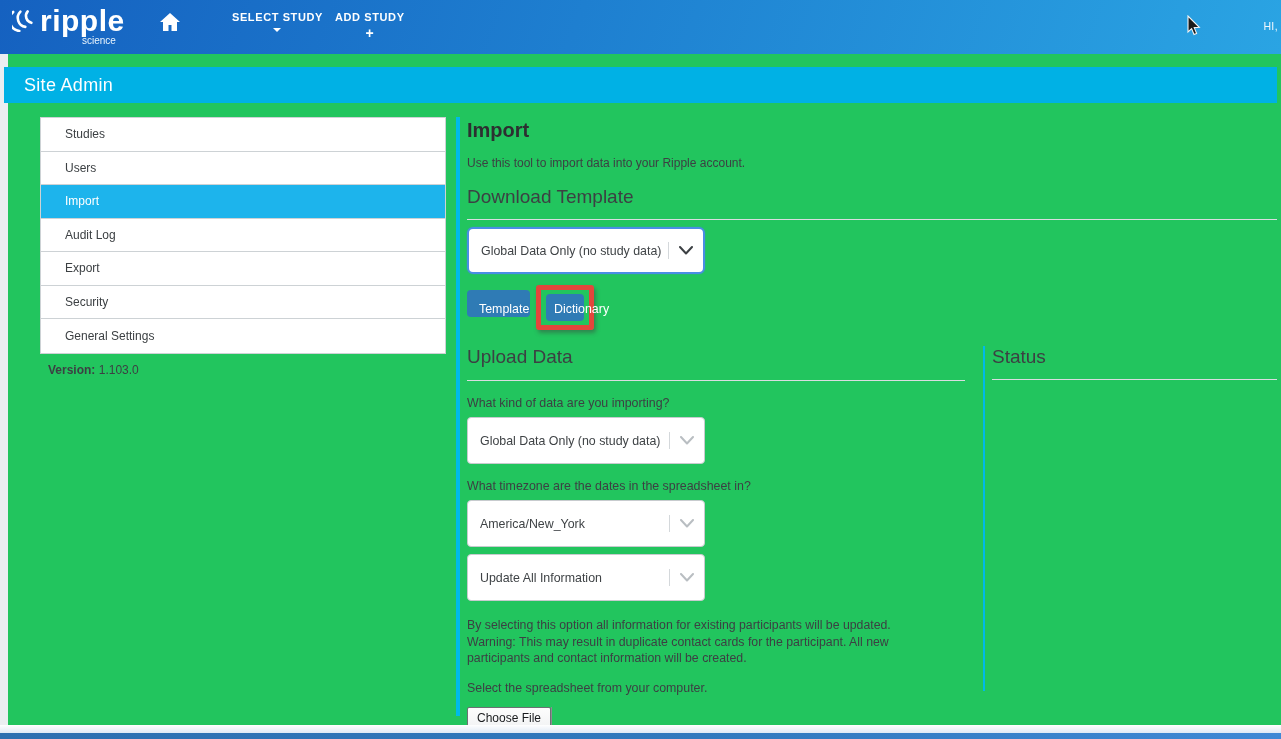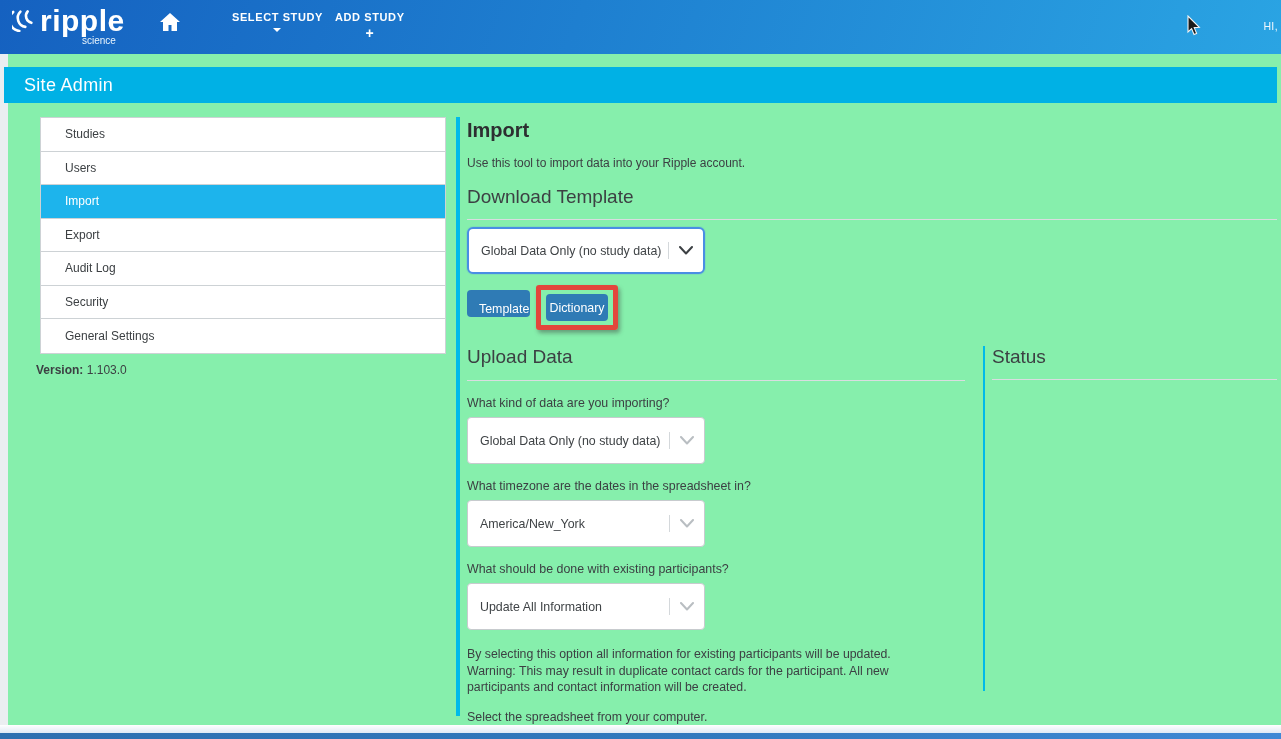--- a/index.html
+++ b/index.html
@@ -1,18 +1,18 @@
 <!DOCTYPE html>
 <html><head>
 <meta charset="utf-8">
 <style>
   * { margin:0; padding:0; box-sizing:border-box; }
   html,body { width:1281px; height:739px; overflow:hidden; background:#fff;
     font-family:"Liberation Sans", sans-serif; }
-  .page { position:relative; width:1281px; height:739px; background:#86efac; }
+  .page { position:relative; width:1281px; height:739px; background:#22c55e; }
 
   
   .navbar { position:absolute; left:0; top:0; width:1281px; height:54px;
     background:linear-gradient(110deg,#1561c0 0%,#1e7fd0 45%,#2aa4e3 100%); }
   .logo { position:absolute; left:14px; top:4px; color:#fff; cursor:pointer; }
   .logo-arcs { position:absolute; left:-2px; top:2px; }
   .logo-text { position:absolute; left:26px; top:0; font-size:30px; font-weight:bold;
     letter-spacing:0.5px; color:#fff; }
   .logo-sub { position:absolute; left:68px; top:31px; font-size:10px; color:#e8f4fd; }
   .nav-home { position:absolute; left:158px; top:10px; width:24px; height:24px; cursor:pointer; }
@@ -32,21 +32,21 @@
     background:#00b1e5; color:#fdfeff; font-size:18px; display:flex; align-items:center;
     padding-left:20px; font-weight:400; letter-spacing:0.3px; }
 
   
   .side-list { position:absolute; left:40px; top:117px; width:406px;
     border:1px solid #cdd2d5; background:#fff; }
   .side-item { height:33.5px; display:flex; align-items:center; padding-left:24px;
     font-size:12px; color:#3c4043; border-bottom:1px solid #cdd2d5; background:#fff; cursor:pointer; }
   .side-item:last-child { border-bottom:none; }
   .side-item.active { background:#1db4ec; color:#ffffff; }
-  .version { position:absolute; left:36px; top:363px; font-size:12px; color:#3c4043; }
+  .version { position:absolute; left:48px; top:363px; font-size:12px; color:#3c4043; }
   .version b { font-weight:bold; }
 
   
   .main-divider { position:absolute; left:456px; top:117px; width:4px; height:599px;
     background:#00bae9; }
   .main { position:absolute; left:467px; top:117px; width:810px; }
   .h1 { font-size:20px; font-weight:bold; color:#2d2f31; margin-top:2px; }
   .intro { font-size:12px; color:#3c4043; margin-top:14px; }
   .h2 { font-size:19px; font-weight:400; color:#3c4043; }
   .sect-head { margin-top:16px; padding-bottom:11px; border-bottom:1px solid #d9dde0; }
@@ -59,21 +59,21 @@
     overflow:hidden; }
   .select .divider { width:1px; height:17px; background:#d4d8db; }
   .select .chev { width:34px; display:flex; align-items:center; justify-content:center; }
 
   .btn-row { display:flex; align-items:flex-start; margin-top:11px; height:42px; }
   .btn { border:none; border-radius:4px; background:#2f7bb5; color:#fff; font-size:12.4px;
     font-family:"Liberation Sans", sans-serif; padding:0 14px; height:27px; cursor:pointer; }
   .btn-template { margin-top:5px; width:63px; padding:12px; }
   .red-box { margin-left:6px; border:5px solid #e3463c; border-radius:3px; padding:4px 5px;
     box-shadow:2px 3px 4px rgba(60,60,60,0.45); background:transparent; }
-  .btn-dictionary { width:62px; padding:0;text-align:center; }
+  .btn-dictionary { width:38px; padding:8px;text-align:center; }
 
   .two-col { display:flex; margin-top:19px; }
   .col-upload { width:498px; }
   .status-divider { width:2px; background:#00bae9; margin-left:18px; height:345px; }
   .col-status { flex:1; margin-left:7px; }
   .upload-head { padding-bottom:12px; border-bottom:1px solid #d9dde0; }
   .status-head { padding-bottom:11px; border-bottom:1px solid #d9dde0; }
   .warning { font-size:12.3px; color:#3c4043; line-height:16.5px; margin-top:16px; max-width:474px; }
   .file-label { font-size:12.4px; color:#3c4043; margin-top:14px; }
   .file-row { margin-top:12px; display:flex; align-items:center; }
@@ -127,22 +127,22 @@
 
   <div class="left-strip"></div>
   <div class="banner">
     <span>Site Admin</span>
   </div>
 
   <nav class="side-list">
     <div class="side-item">Studies</div>
     <div class="side-item">Users</div>
     <div class="side-item active">Import</div>
+    <div class="side-item">Audit Log</div>
     <div class="side-item">Export</div>
-    <div class="side-item">Audit Log</div>
     <div class="side-item">Security</div>
     <div class="side-item">General Settings</div>
   </nav>
   <div class="version">
     <b>Version:</b>
     <span>1.103.0</span>
   </div>
 
   <div class="main-divider"></div>
 
@@ -193,21 +193,20 @@
         <div class="select">
           <span class="val">America/New_York</span>
           <span class="divider"></span>
           <span class="chev">
             <svg width="14" height="9" viewBox="0 0 14 9">
                 <polyline points="1,1 7,7.5 13,1" fill="none" stroke="#b9bec2" stroke-width="2" stroke-linecap="round" stroke-linejoin="round"></polyline>
               </svg>
           </span>
         </div>
 
-        <div class="field-label">What should be done with existing participants?</div>
         <div class="select">
           <span class="val">Update All Information</span>
           <span class="divider"></span>
           <span class="chev">
             <svg width="14" height="9" viewBox="0 0 14 9">
                 <polyline points="1,1 7,7.5 13,1" fill="none" stroke="#b9bec2" stroke-width="2" stroke-linecap="round" stroke-linejoin="round"></polyline>
               </svg>
           </span>
         </div>
 

